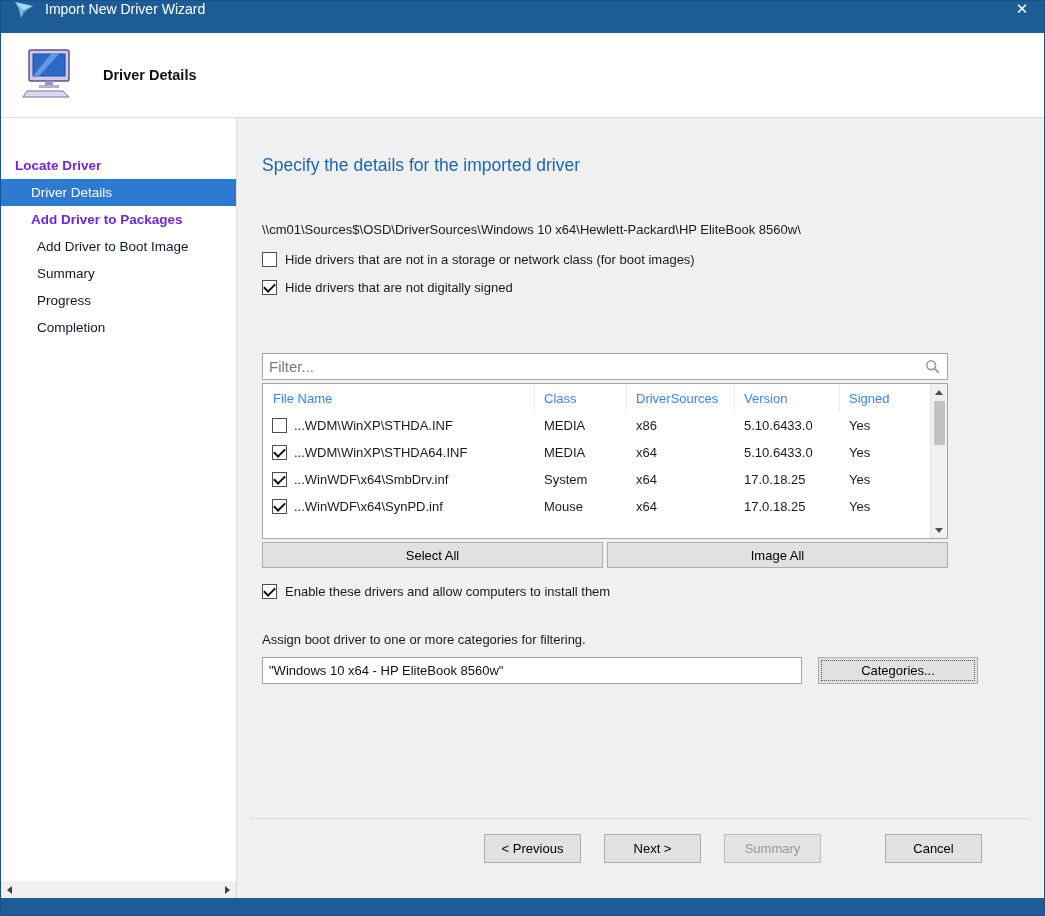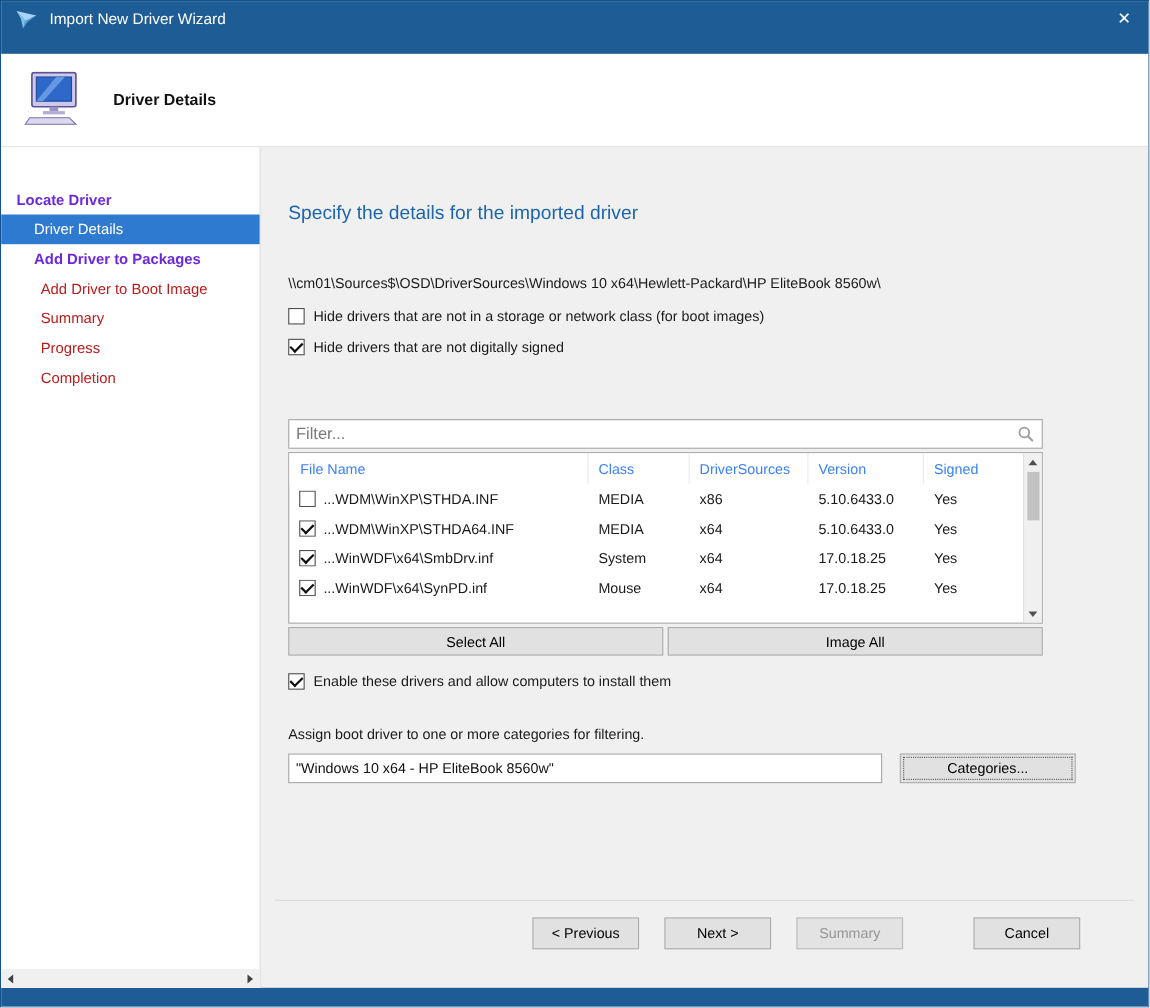--- a/index.html
+++ b/index.html
@@ -2,47 +2,47 @@
 <html><head>
 <meta charset="utf-8">
 <style>
   * { box-sizing: border-box; }
   html,body { margin:0; padding:0; background:#ffffff; }
   body { font-family:"Liberation Sans","DejaVu Sans",sans-serif; font-size:13px; color:#1a1a1a; }
 
   .window { width:1045px; height:916px; border:1px solid #16538c; display:flex; flex-direction:column; background:#fff; position:relative; overflow:hidden; }
 
   
-  .titlebar { height:48px; background:#1d5c94; color:#fff; display:flex; align-items:center; padding:0 0 16px 12px; flex:0 0 auto; }
+  .titlebar { height:32px; background:#1d5c94; color:#fff; display:flex; align-items:center; padding:0 0 16px 12px; flex:0 0 auto; }
   .titlebar .app-icon { width:22px; height:22px; margin-right:10px; display:flex; align-items:center; justify-content:center; }
   .titlebar .title { font-size:14px; }
   .titlebar .close { margin-left:auto; width:44px; height:36px; display:flex; align-items:center; justify-content:center; font-size:15px; color:#fff; cursor:default; }
 
   
   .header { height:85px; background:#fff; display:flex; align-items:center; padding:0 0 0 20px; border-bottom:1px solid #dadada; flex:0 0 auto; }
   .header .page-title { font-size:14.5px; font-weight:600; margin-left:24px; color:#111; }
 
   
   .body { flex:1; display:flex; min-height:0; }
 
   .sidebar { width:236px; background:#fff; border-right:1px solid #d9d9d9; padding-top:34px; position:relative; flex:0 0 auto; }
   .nav-item { height:27px; line-height:27px; font-size:13.5px; padding-left:14px; white-space:nowrap; overflow:hidden; }
   .nav-item.indent { padding-left:30px; }
   .nav-item.done { color:#6d28d9; font-weight:600; }
-  .nav-item.pending { color:#b91c1c; font-weight:400;padding-left:36px; }
+  .nav-item.pending { color:#0f172a; font-weight:400;padding-left:36px; }
   .nav-item.current { background:#2f7ad1; color:#fff; font-weight:400; }
   .hscroll { position:absolute; left:0; right:0; bottom:0; height:17px; background:#f0f0f0; display:flex; justify-content:space-between; align-items:center; }
   .hscroll .sb-box { width:17px; height:17px; display:flex; align-items:center; justify-content:center; }
   .tri-left { width:0; height:0; border-top:4px solid transparent; border-bottom:4px solid transparent; border-right:5px solid #404040; }
   .tri-right { width:0; height:0; border-top:4px solid transparent; border-bottom:4px solid transparent; border-left:5px solid #404040; }
   .tri-up { width:0; height:0; border-left:4px solid transparent; border-right:4px solid transparent; border-bottom:5px solid #505050; }
   .tri-down { width:0; height:0; border-left:4px solid transparent; border-right:4px solid transparent; border-top:5px solid #505050; }
 
   .main { flex:1; background:#f0f0f0; display:flex; flex-direction:column; min-width:0; }
-  .content { flex:1; padding:37px 48px 0 25px;margin-top:12px; }
+  .content { flex:1; padding:37px 48px 0 25px; }
 
   .heading { font-size:17.5px; font-weight:400; color:#1e66ac; margin:0 0 46px 0; }
   .folder-label { margin-bottom:12px; }
   .folder-path { margin-bottom:15px; }
 
   
   .cb-row { display:flex; align-items:center; margin-bottom:13px; }
   .cb { width:15px; height:15px; background:#fff; border:1px solid #4d4d4d; position:relative; display:inline-block; flex:0 0 auto; }
   .cb.checked::after { content:""; position:absolute; left:1px; top:2px; width:9px; height:5px; border-left:2px solid #111; border-bottom:2px solid #111; transform:rotate(-45deg); }
   .cb-label { margin-left:8px; }

